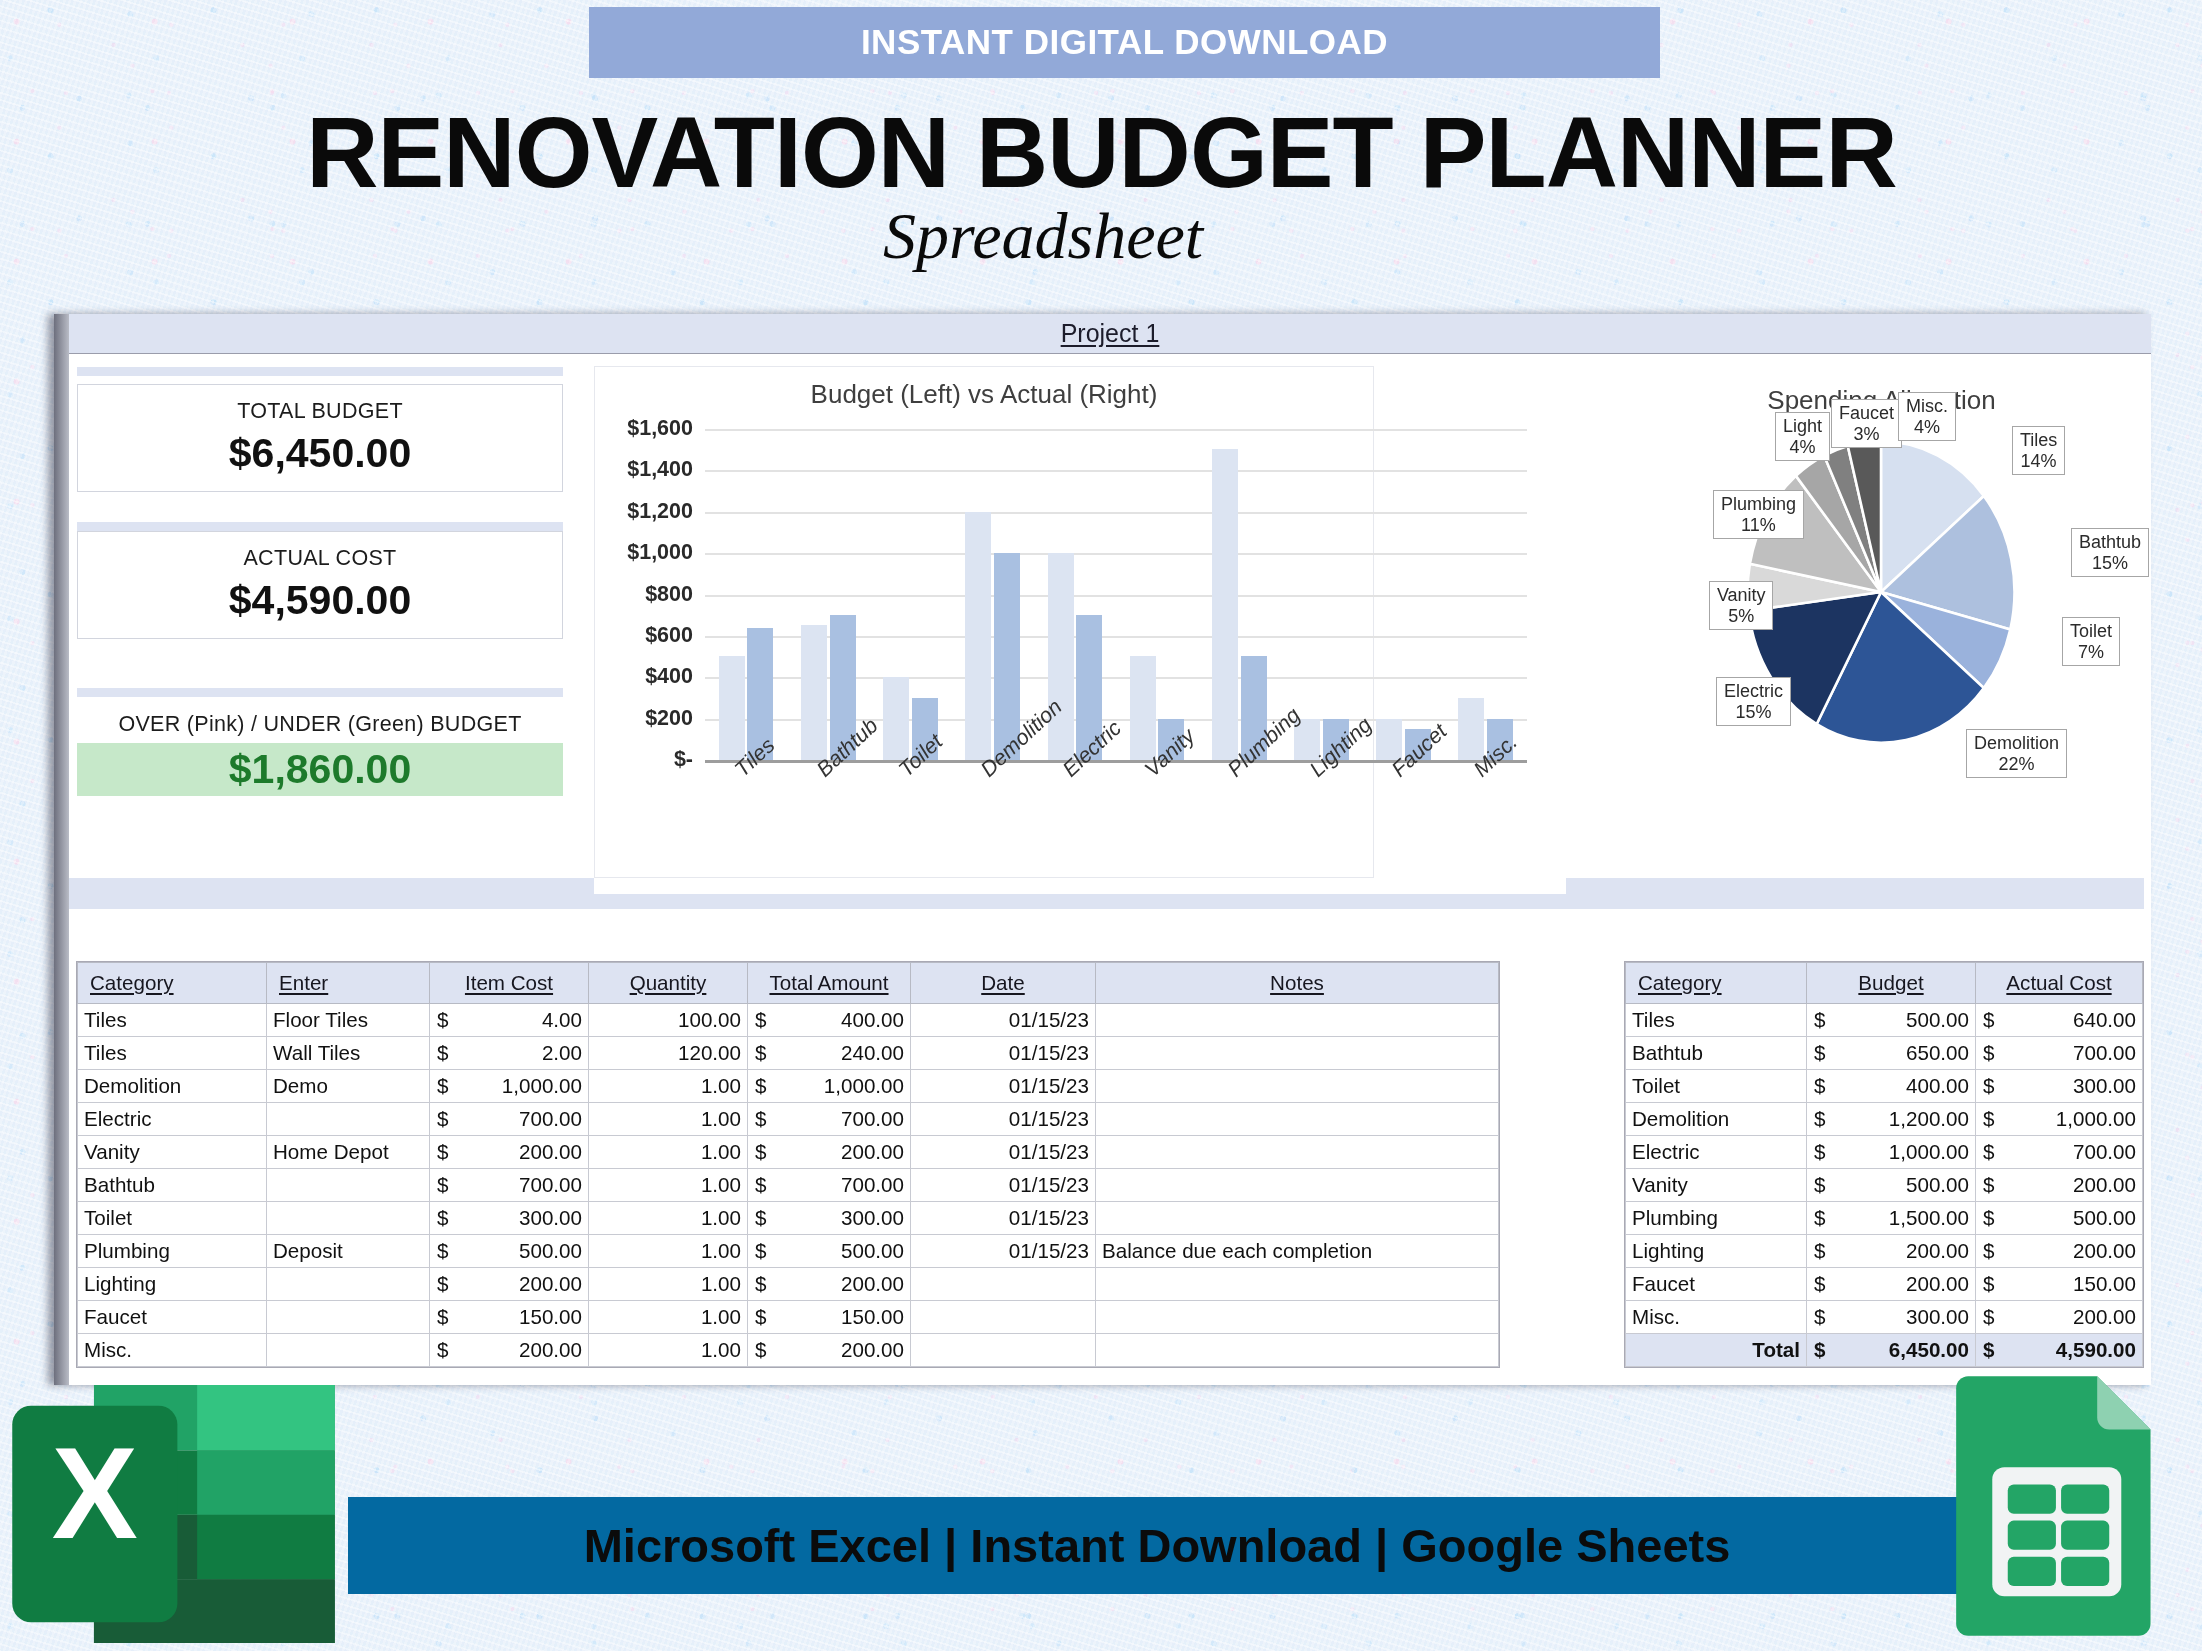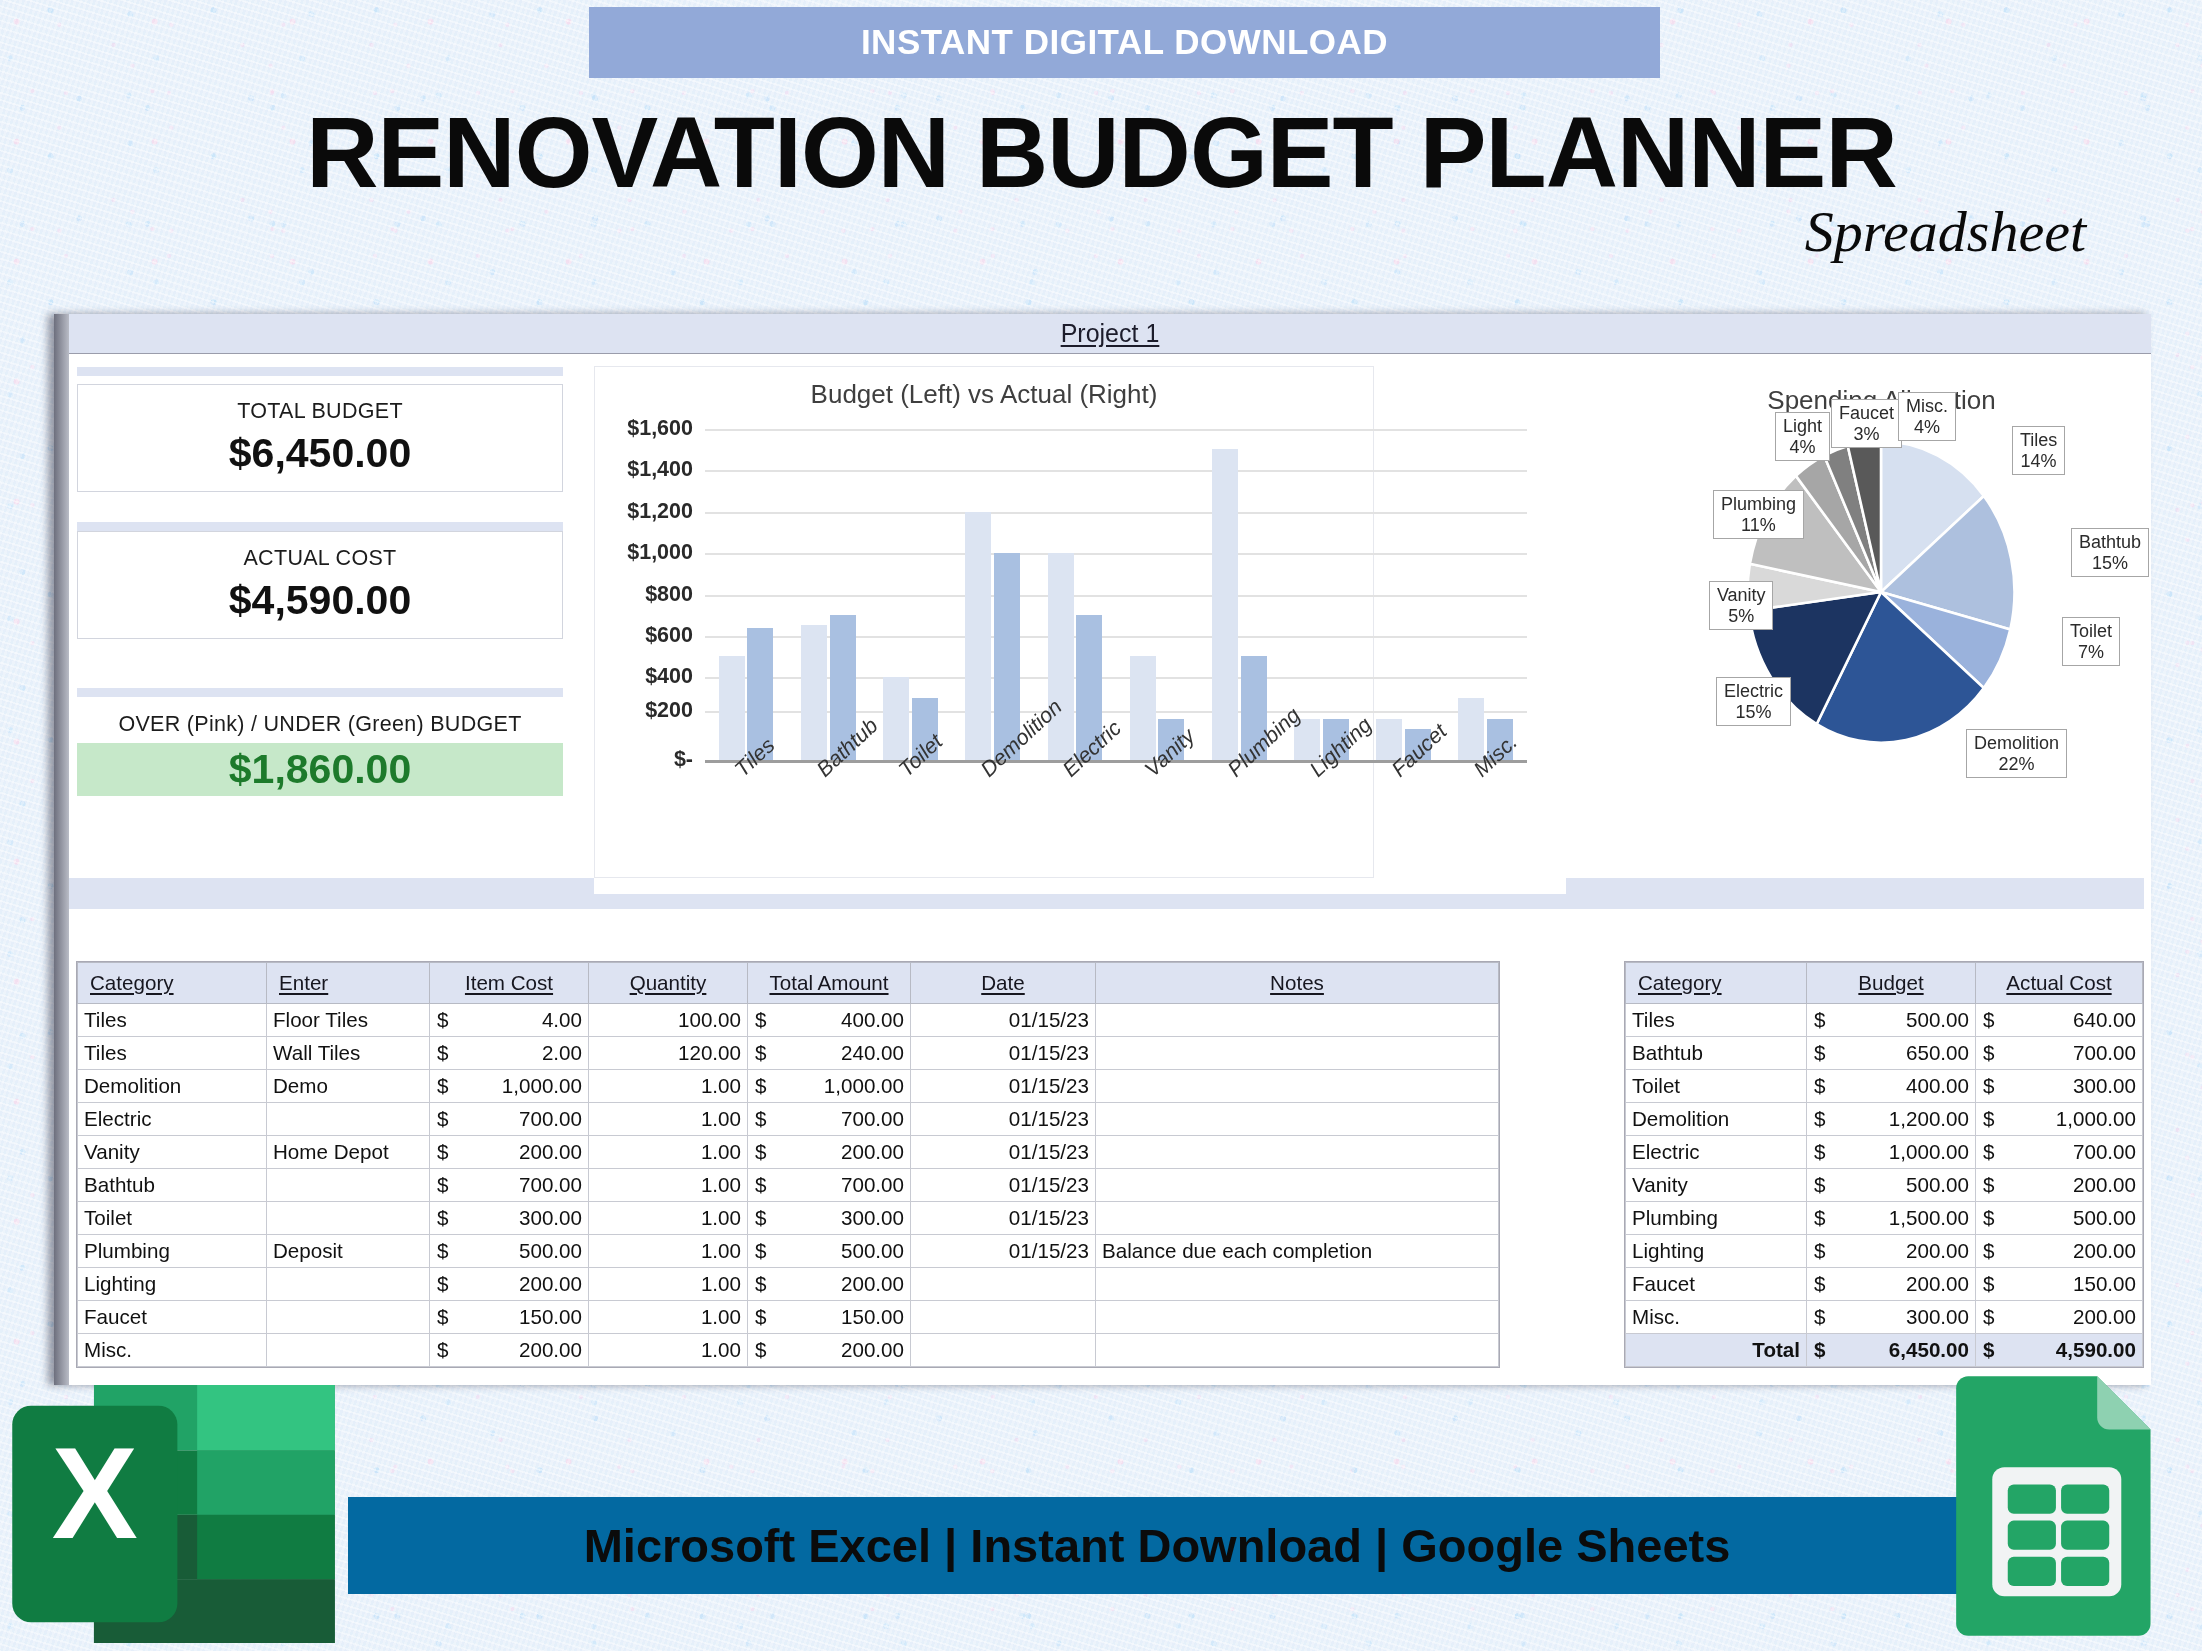--- a/index.html
+++ b/index.html
@@ -46,23 +46,23 @@
   }
   #idd-banner span{
     color:#fff; font-size:35px; font-weight:bold; letter-spacing:0.5px;
   }
   #main-title{
     position:absolute; left:0; top:102px; width:2203px; text-align:center;
     font-size:100px; font-weight:bold; color:#0a0a0a; letter-spacing:-0.9px;
     font-family:"Liberation Sans", sans-serif; line-height:1;
   }
   #script-title{
-    position:absolute; left:0; top:198px; width:2086px; text-align:right;
+    position:absolute; left:0; top:198px; width:2086px; text-align:center;
     font-family:"Liberation Serif", serif; font-style:italic;
-    font-size:58px; color:#0a0a0a;
+    font-size:66px; color:#0a0a0a;
   }
 
   
   #sheet{
     position:absolute; left:54px; top:314px; width:2097px; height:1071px;
     background:#fff; box-shadow:-6px 0 7.7px rgba(40,40,60,.45);
     overflow:hidden;
   }
   #sheet-left-edge{
     position:absolute; left:54px; top:314px; width:14.6px; height:1071px;
@@ -227,21 +227,21 @@
   </div>
 </div>
 
 <div id="bar-chart">
   <div id="bar-title">Budget (Left) vs Actual (Right)</div>
   <div id="plot">
     <div id="gridlines">
         <div class="gridline axis" style="top: 331px;">
           <div class="ytick">$-</div>
         </div>
-        <div class="gridline" style="top: 282px;">
+        <div class="gridline" style="top: 290px;">
           <div class="ytick">$200</div>
         </div>
         <div class="gridline" style="top: 248px;">
           <div class="ytick">$400</div>
         </div>
         <div class="gridline" style="top: 207px;">
           <div class="ytick">$600</div>
         </div>
         <div class="gridline" style="top: 166px;">
           <div class="ytick">$800</div>

